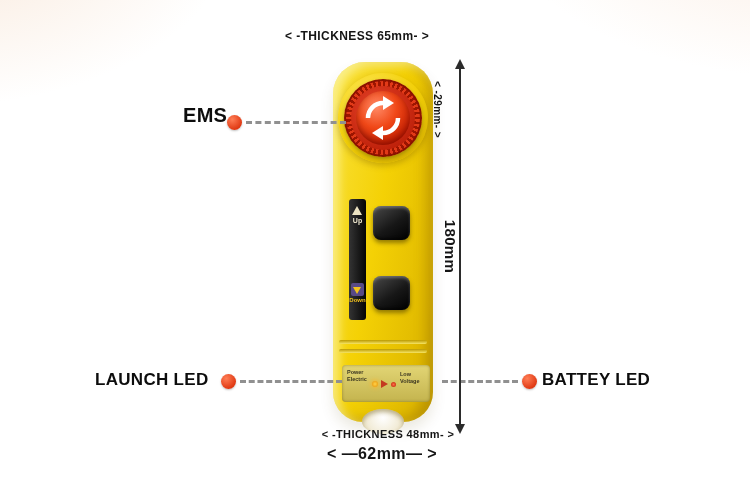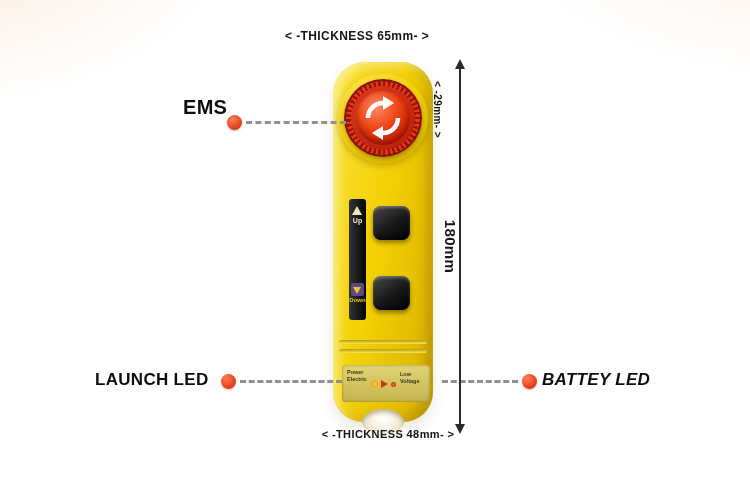--- a/index.html
+++ b/index.html
@@ -53,23 +53,23 @@
     background:radial-gradient(#ffd24a,#e89000);box-shadow:0 0 4px 1px rgba(255,180,40,.8);}
   .led-arrow{left:381px;top:380px;width:0;height:0;border-top:4px solid transparent;border-bottom:4px solid transparent;border-left:7px solid #c43a20;}
   .led-red{left:391px;top:382px;width:5px;height:5px;border-radius:50%;background:radial-gradient(#ff6a4a,#b82000);}
 
   .notch{left:362px;top:409px;width:42px;height:25px;border-radius:50%;
     background:radial-gradient(circle at 50% 35%,#ffffff 0%,#f2ecd8 60%,#ded3ae 100%);
     box-shadow:inset 0 3px 4px rgba(120,100,30,.45);}
 
   
   .callout-label{color:#0d0d0d;font-weight:bold;letter-spacing:.3px;}
-  .ems-label{left:183px;top:96px;font-size:20px;}
+  .ems-label{left:183px;top:104px;font-size:20px;}
   .launch-label{left:95px;top:370px;font-size:17px;}
-  .battery-label{left:542px;top:370px;font-size:17px;font-style:italic;}
+  .battery-label{left:542px;top:370px;font-size:17px;}
   .dot{width:15px;height:15px;border-radius:50%;
     background:radial-gradient(circle at 35% 30%,#ff7d55,#e03a14 70%,#c52e0e);box-shadow:0 1px 2px rgba(0,0,0,.25);}
   .ems-dot{left:227px;top:115px;}
   .launch-dot{left:221px;top:374px;}
   .battery-dot{left:522px;top:374px;}
   .dash{height:0;border-top:3px dashed #909090;}
   .ems-dash{left:246px;top:121px;width:100px;}
   .launch-dash{left:240px;top:380px;width:102px;}
   .battery-dash{left:442px;top:380px;width:76px;}
 
@@ -141,14 +141,15 @@
 
   <div class="abs dim-text dim-top">&lt; -THICKNESS 65mm- &gt;</div>
   <div class="abs dim-text dim-29">&lt; -29mm- &gt;</div>
 
   <div class="abs vline"></div>
   <div class="abs arr arr-up"></div>
   <div class="abs arr arr-down"></div>
   <div class="abs dim-text dim-180">180mm</div>
 
   <div class="abs dim-text dim-bottom-th">&lt; -THICKNESS 48mm- &gt;</div>
+  <div class="abs dim-text dim-width">&lt; —62mm— &gt;</div>
 
 </div>
 
 </body></html>

